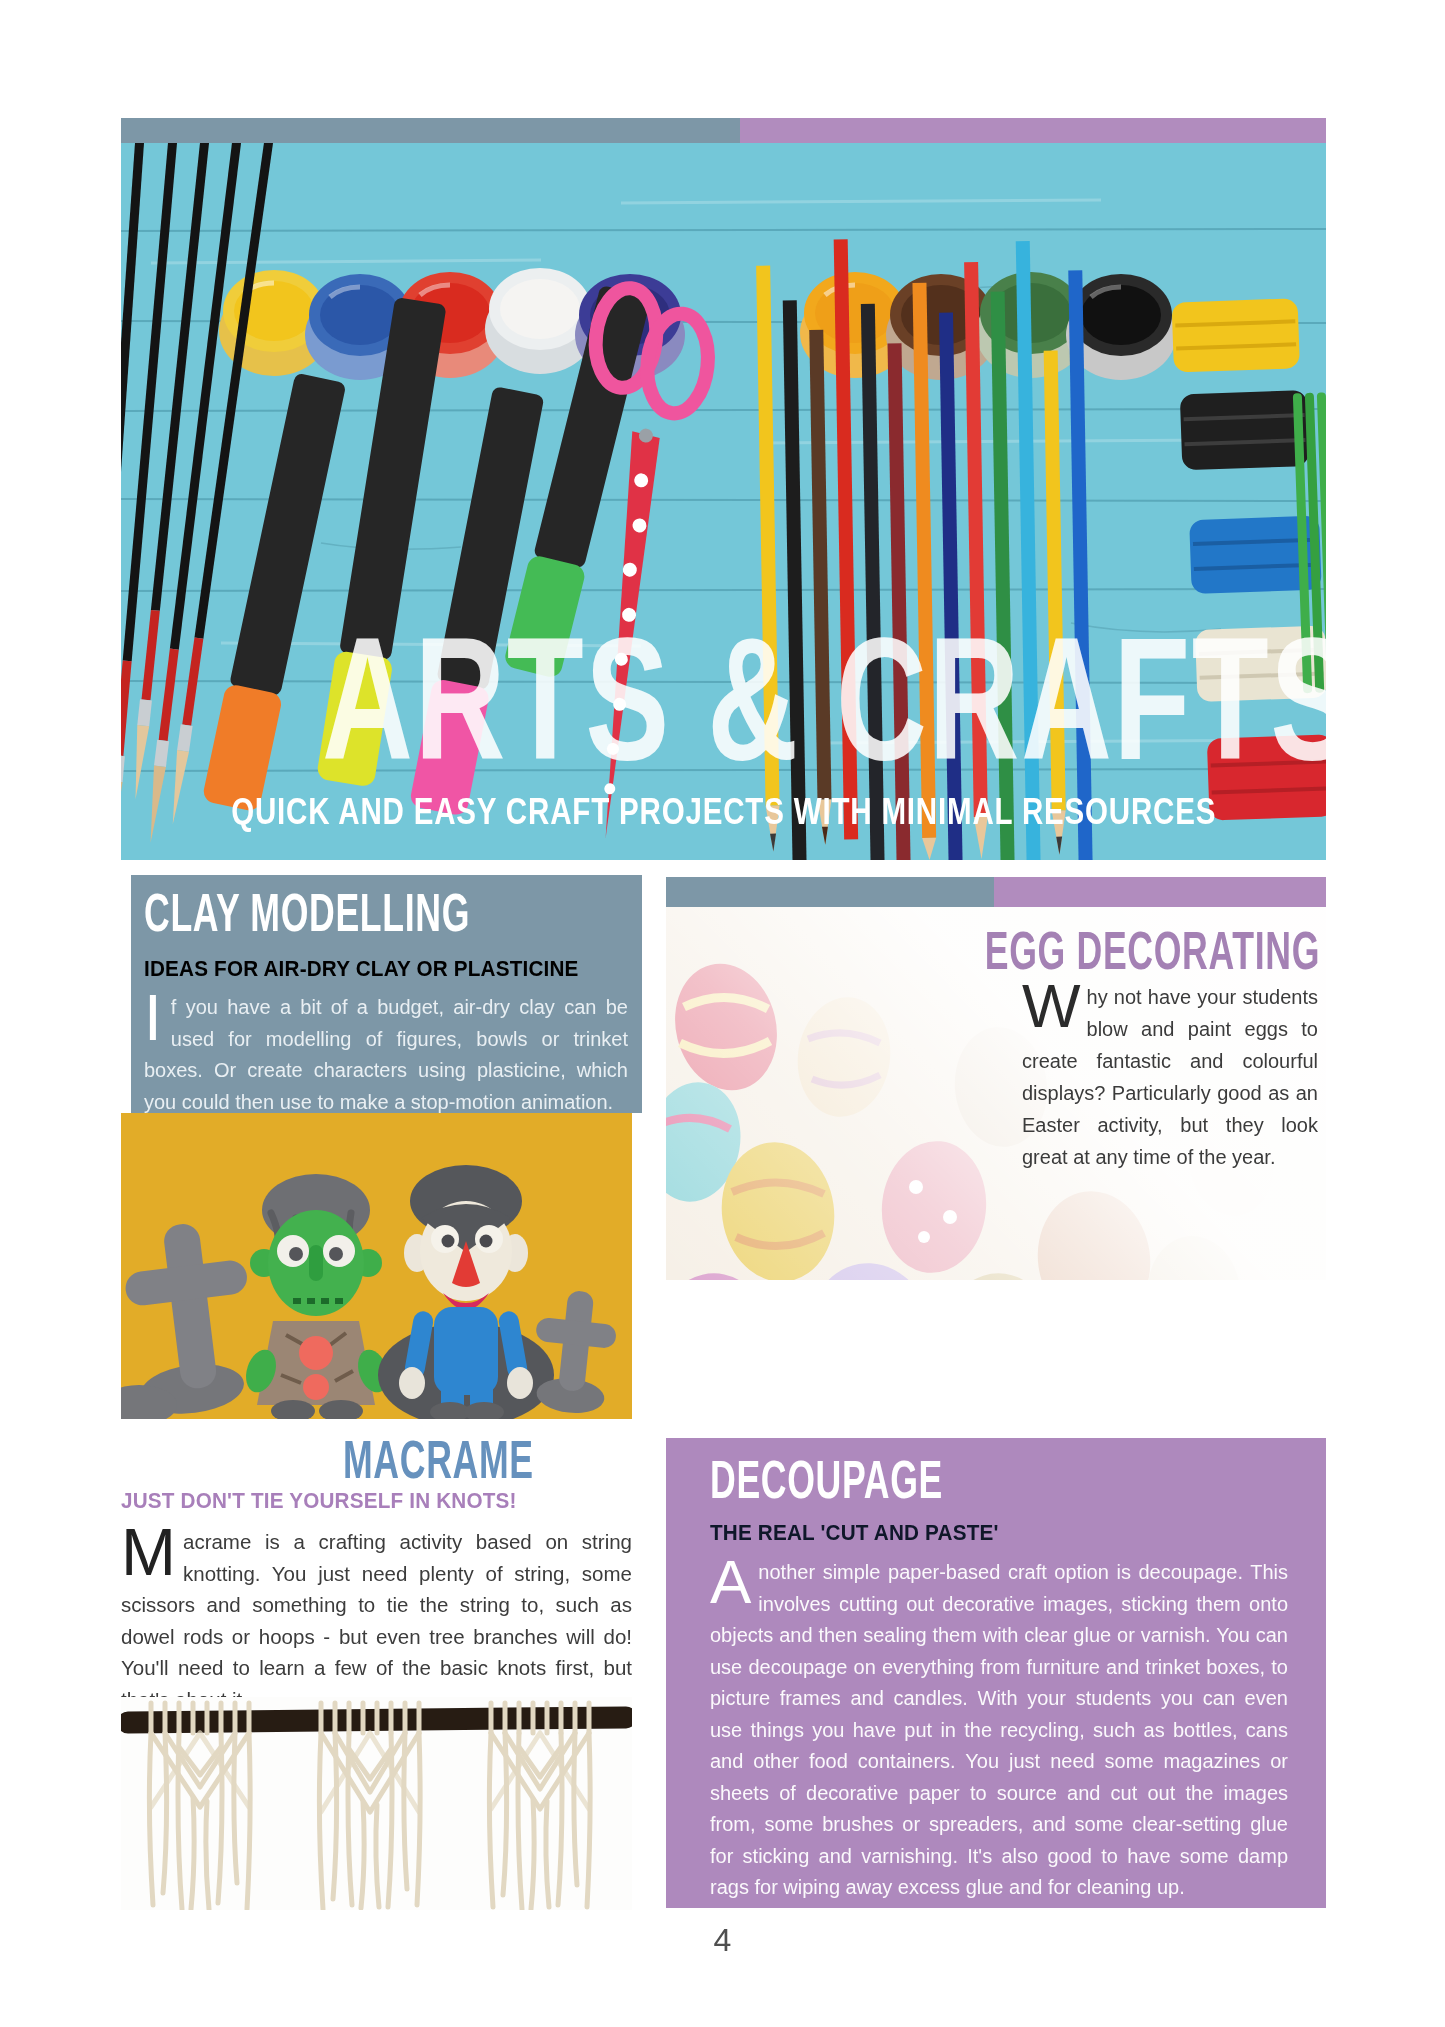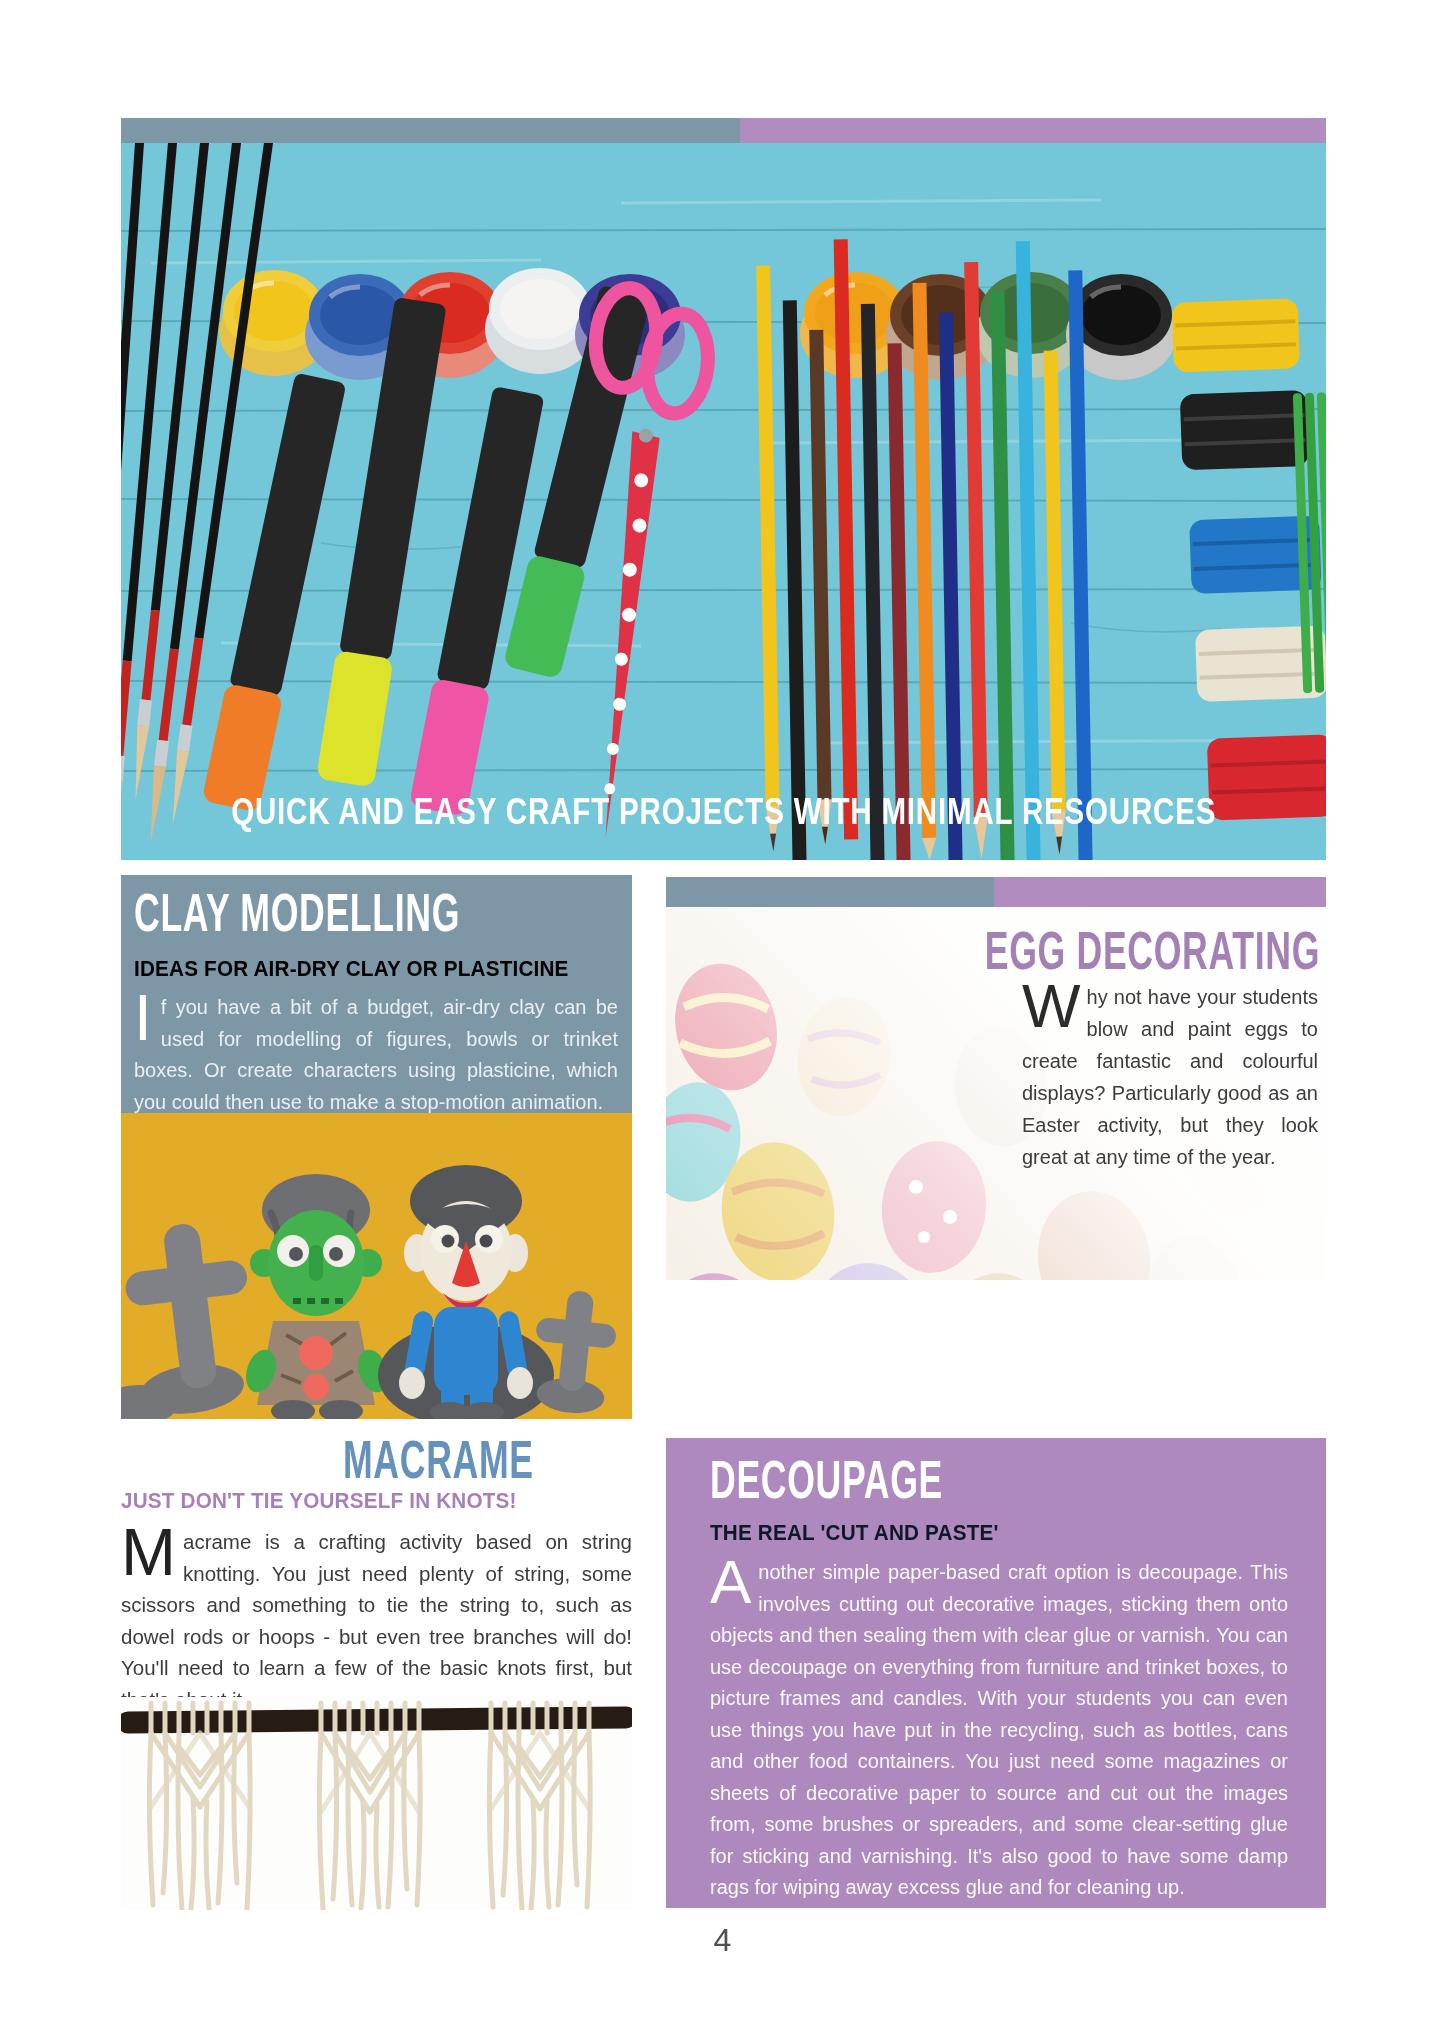--- a/index.html
+++ b/index.html
@@ -25,21 +25,21 @@
 
   
   .h2 { font-weight:700; font-size:54px; line-height:1.0; white-space:nowrap; }
   .h2 span { display:inline-block; transform:scaleX(.66); transform-origin:left; letter-spacing:1px; }
   .h3 { font-weight:700; font-size:22px; letter-spacing:.2px; white-space:nowrap; }
   .h3 span { display:inline-block; transform:scaleX(.94); transform-origin:left; }
   .body-p { font-size:20px; line-height:31.5px; text-align:justify; }
   .dc { float:left; font-weight:400; margin-right:7px; }
 
   
-  .clay-box { position:absolute; left:121px; top:875px; width:511px; height:238px; background:#7d97a7; padding:8px 14px 0 13px; }
+  .clay-box { position:absolute; left:131px; top:875px; width:511px; height:238px; background:#7d97a7; padding:8px 14px 0 13px; }
   .clay-box .h2 { color:#ffffff; margin-top:2px; }
   .clay-box .h3 { color:#000000; margin-top:17px; }
   .clay-box .body-p { color:#e9eff3; margin-top:10px; }
   .clay-box .dc { color:#ffffff; font-size:64px; line-height:52px; margin-right:9px; }
 
   .clay-photo { position:absolute; left:121px; top:1113px; width:511px; height:306px; }
 
   
   .egg-bars { position:absolute; left:666px; top:877px; width:660px; height:30px; display:flex; }
   .egg-bars .slate { width:328px; height:100%; background:#7d97a7; }
@@ -284,20 +284,21 @@
           </g>
         <g>
             <rect x="1177" y="252" width="9" height="300" rx="4" fill="#3fae4a"></rect>
             <rect x="1189" y="252" width="9" height="300" rx="4" fill="#35a040"></rect>
             <rect x="1201" y="252" width="9" height="300" rx="4" fill="#3fae4a"></rect>
           </g>
       </g>
     </svg>
 
     <div class="hero-text">
+      <h1 class="hero-title"><span>ARTS &amp; CRAFTS</span></h1>
       <div class="hero-sub"><span>QUICK AND EASY CRAFT PROJECTS WITH MINIMAL RESOURCES</span></div>
     </div>
   </div>
 
   <section class="clay-box">
     <h2 class="h2"><span>CLAY MODELLING</span></h2>
     <h3 class="h3"><span>IDEAS FOR AIR-DRY CLAY OR PLASTICINE</span></h3>
     <p class="body-p"><span class="dc">I</span><span>f you have a bit of a budget, air-dry clay can be used for modelling of figures, bowls or trinket boxes. Or create characters using plasticine, which you could then use to make a stop-motion animation.</span></p>
   </section>
 

